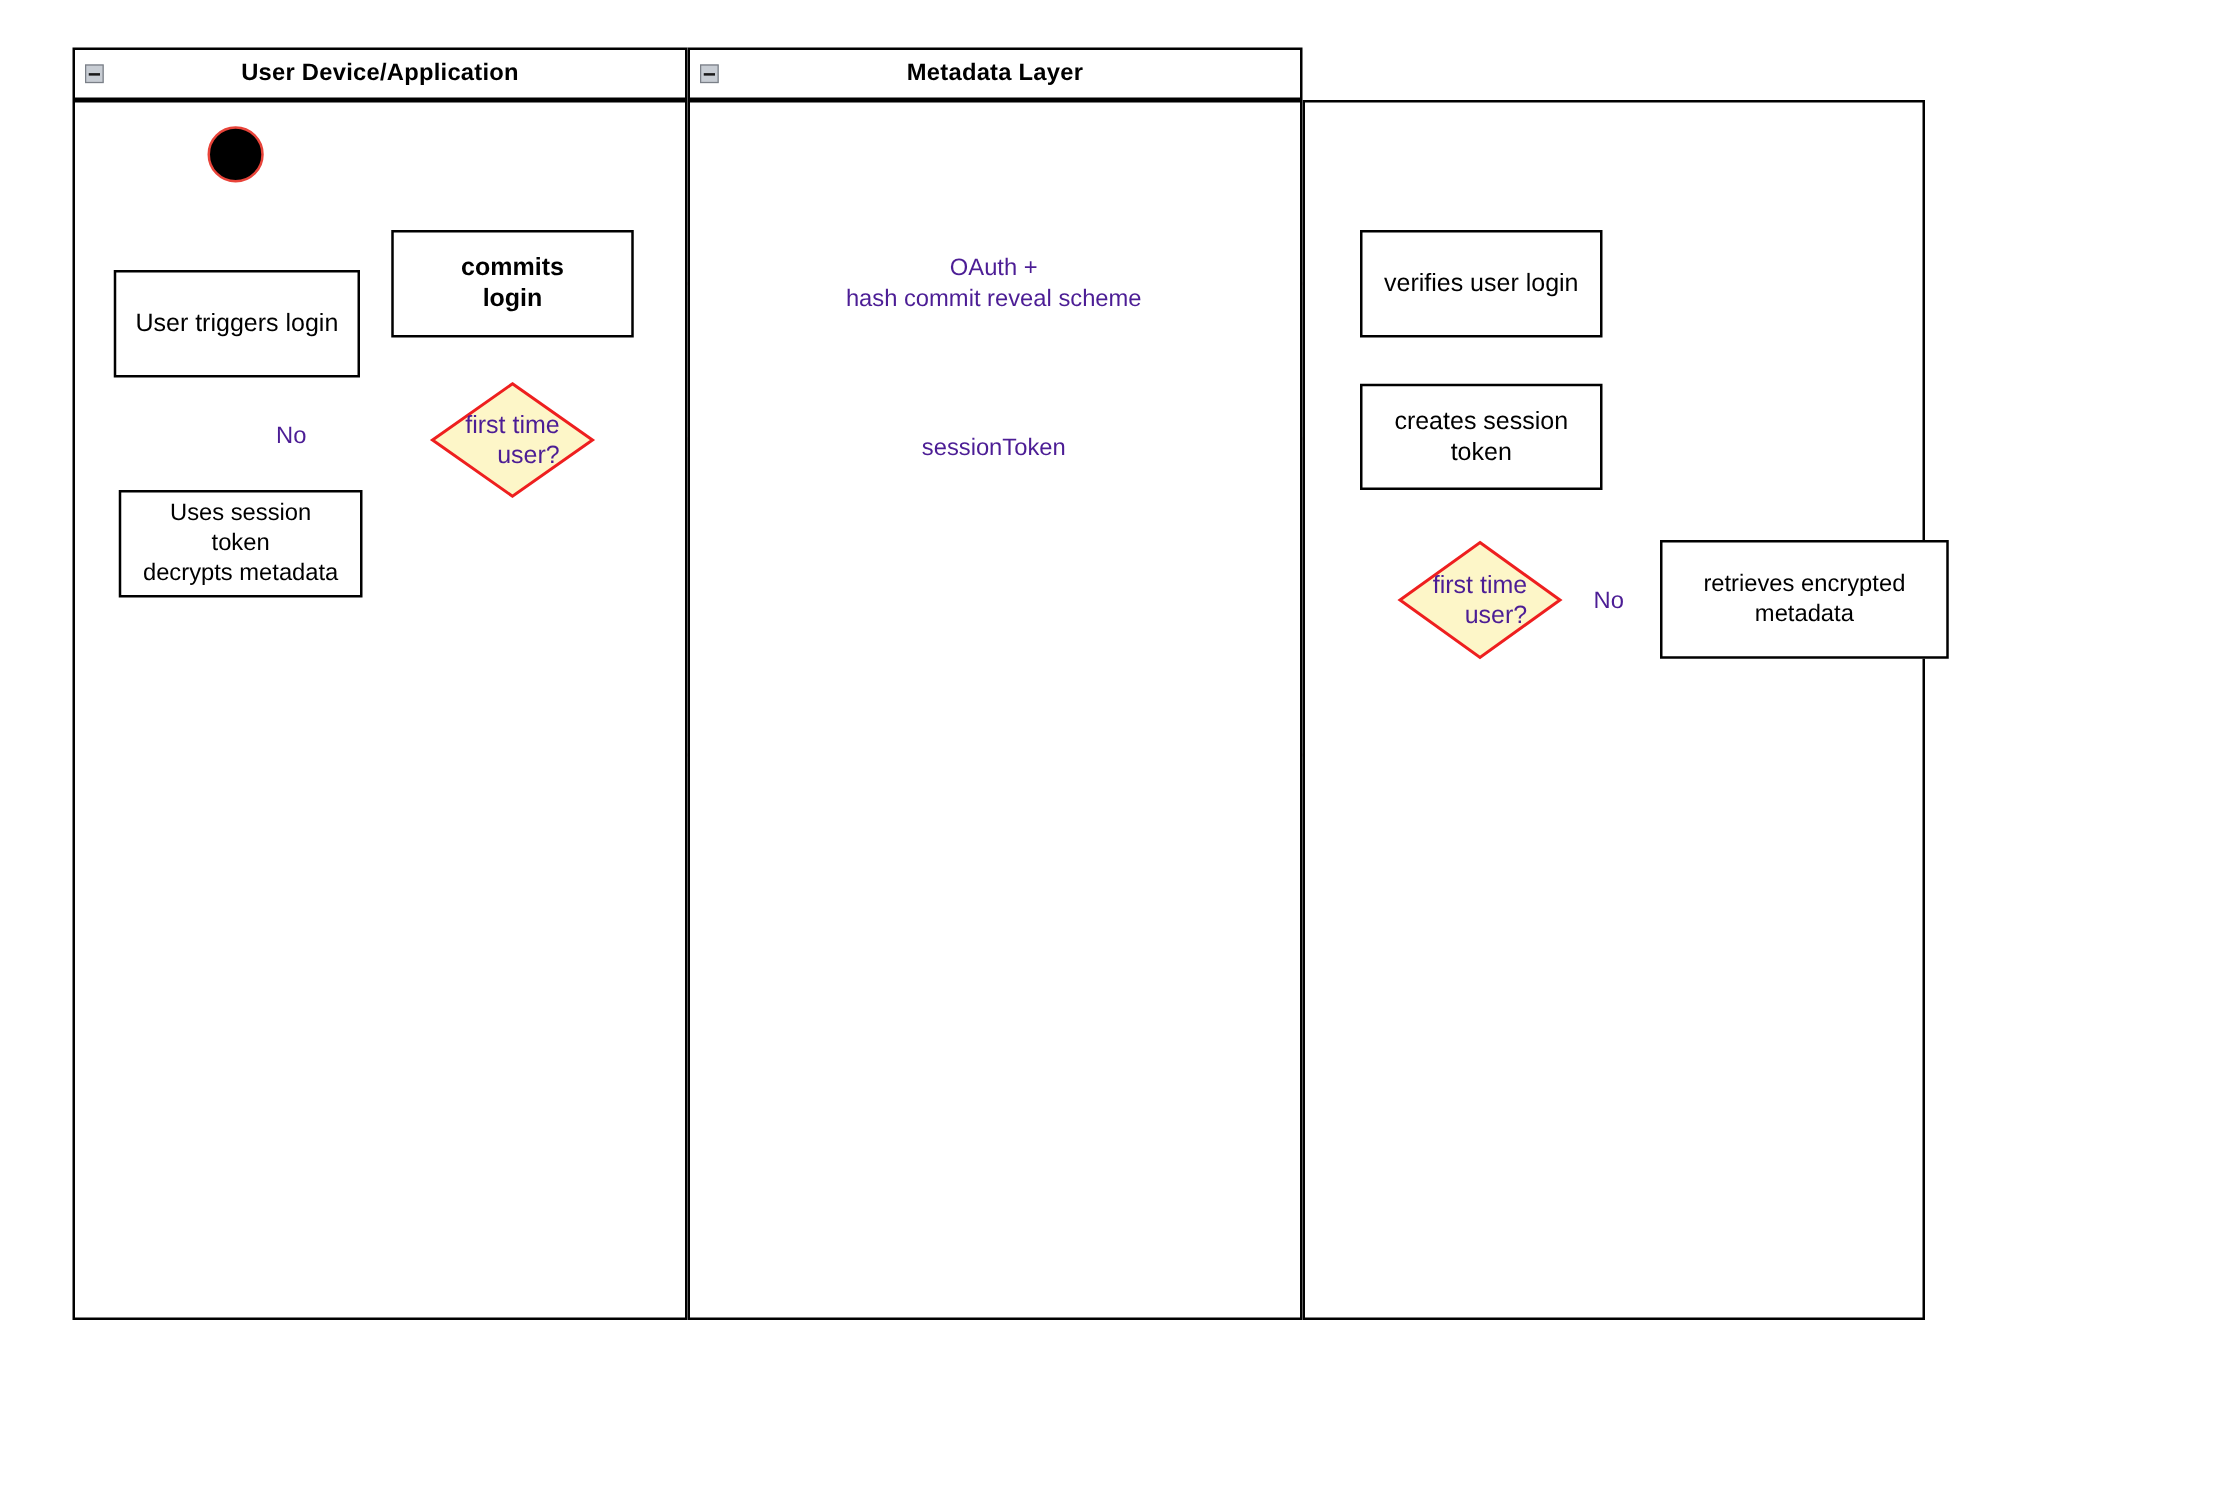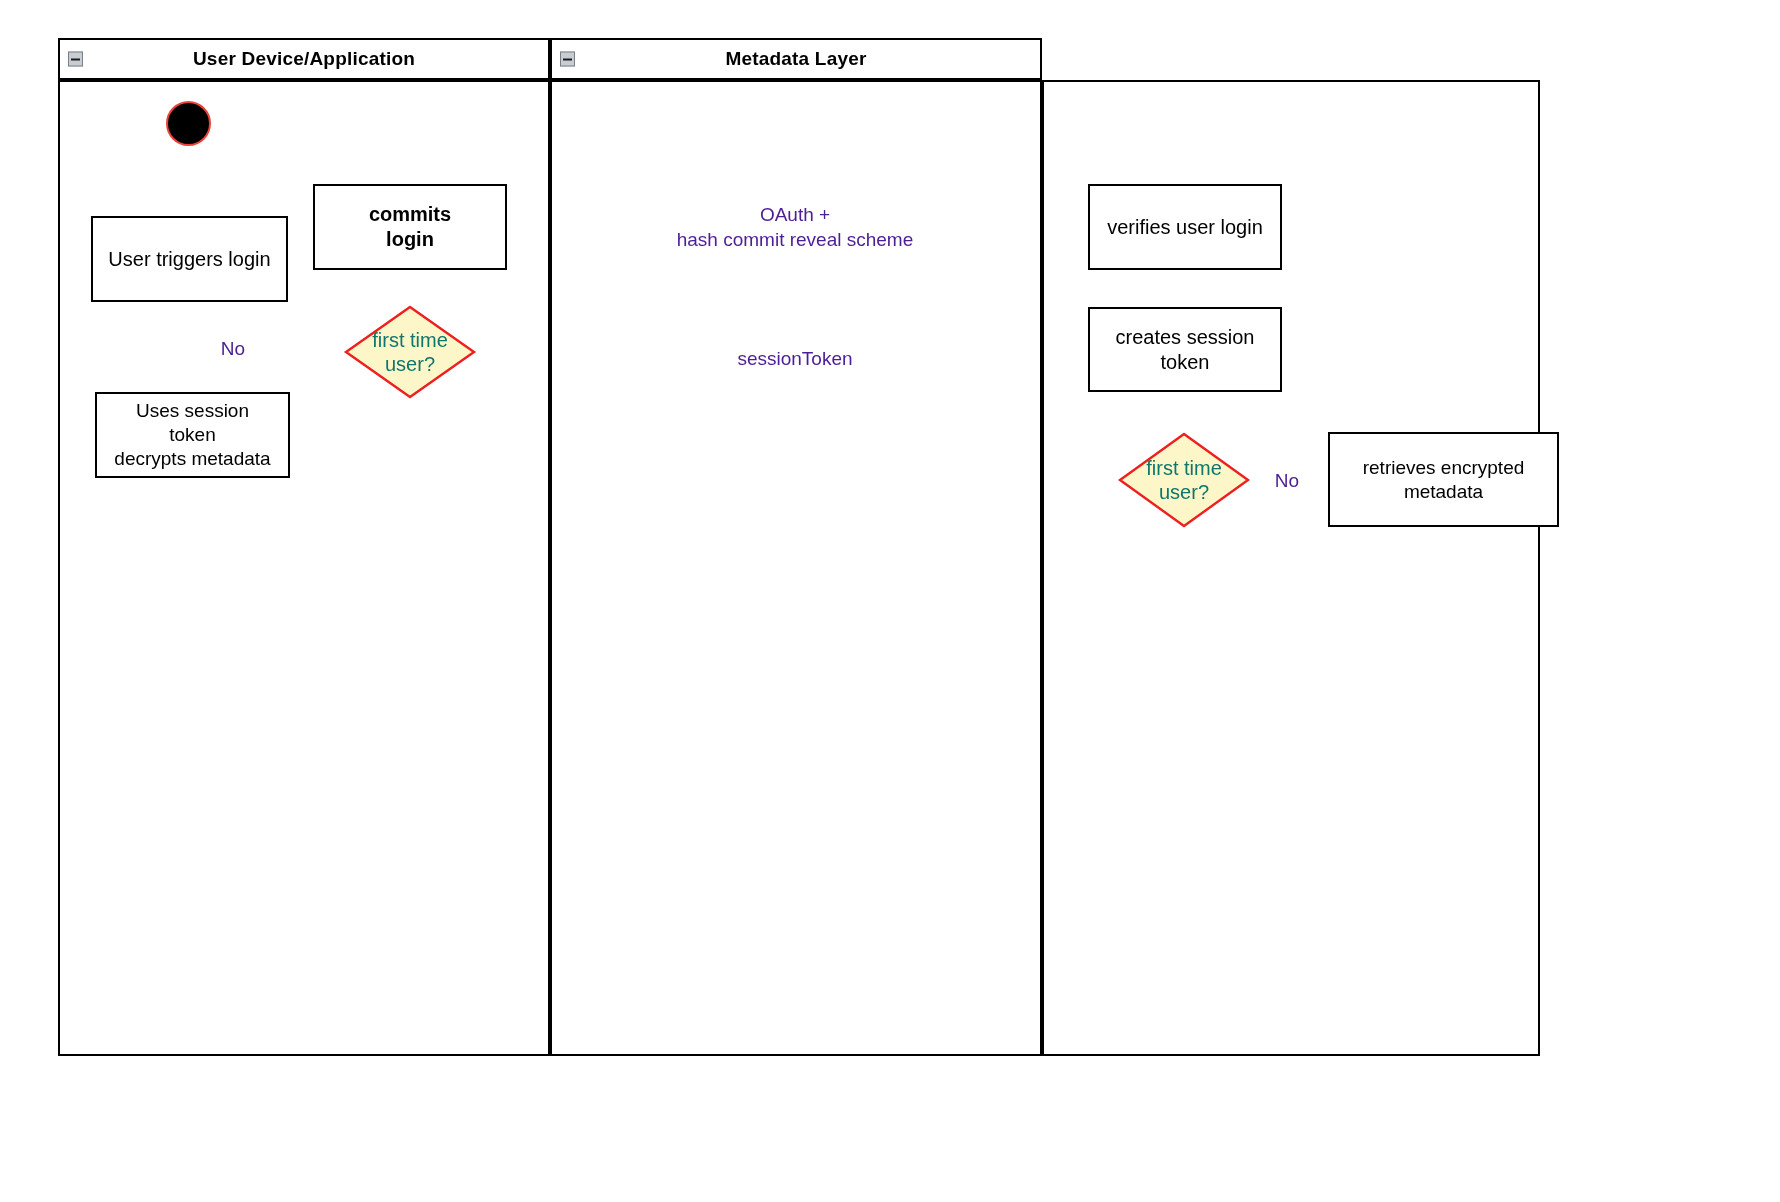--- a/index.html
+++ b/index.html
@@ -22,22 +22,22 @@
   .node{position:absolute;box-sizing:border-box;background:#ffffff;border:2px solid #000000;
         display:flex;align-items:center;justify-content:center;text-align:center;
         font-size:20px;color:#000000;line-height:1.25;white-space:pre-line;padding:2px;}
 
   .start-node{position:absolute;border-radius:50%;background:#000000;border:2px solid #e8443a;
               box-sizing:border-box;}
 
   .decision{position:absolute;}
   .decision svg{display:block;overflow:visible;}
   .decision .dtext{position:absolute;left:0;top:0;width:100%;height:100%;
-                   display:flex;align-items:center;justify-content:center;text-align:center;
-                   font-size:20px;color:#0f766e;line-height:1.22;white-space:pre-line;}
+                   display:flex;align-items:center;justify-content:center;text-align:right;
+                   font-size:20px;color:#4c1d95;line-height:1.22;white-space:pre-line;}
 
   
   #edges{position:absolute;left:0;top:0;width:1780px;height:1202px;pointer-events:none;}
 
   
   .edge-label{position:absolute;font-size:19px;color:#4c1d95;background:transparent;
               white-space:pre-line;text-align:center;line-height:1.3;}
 </style>
 </head>
 <body>

